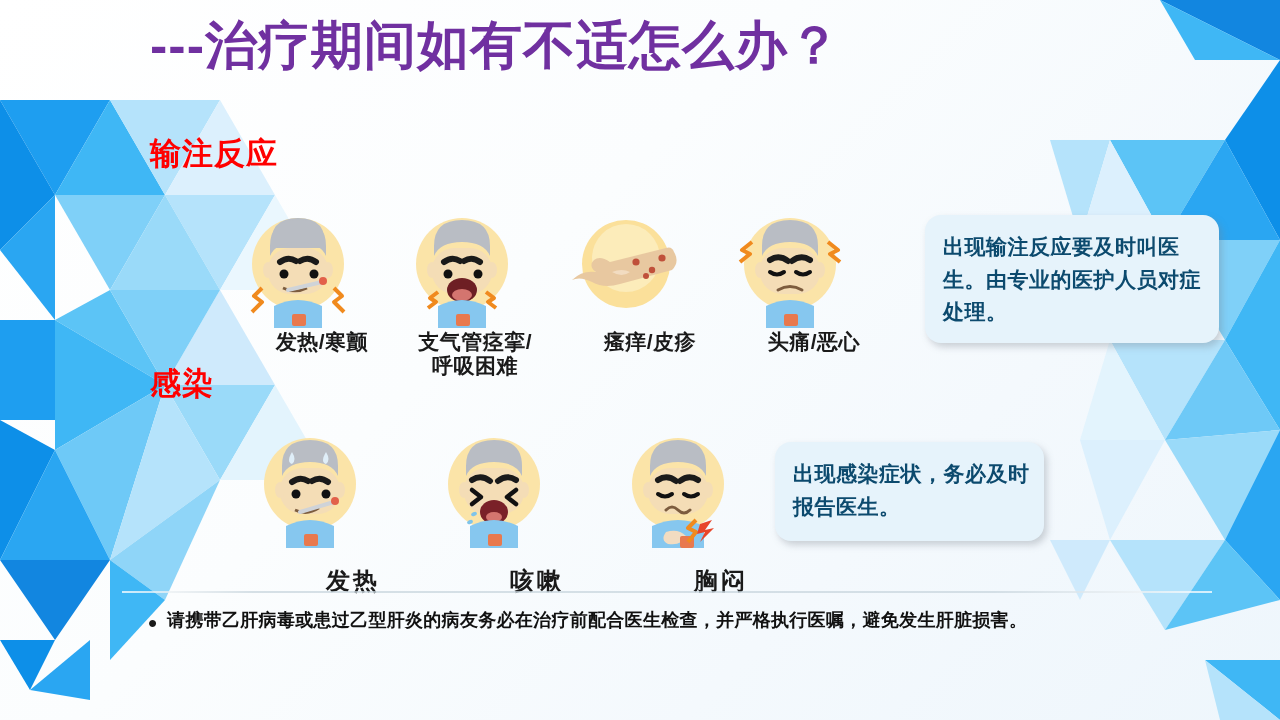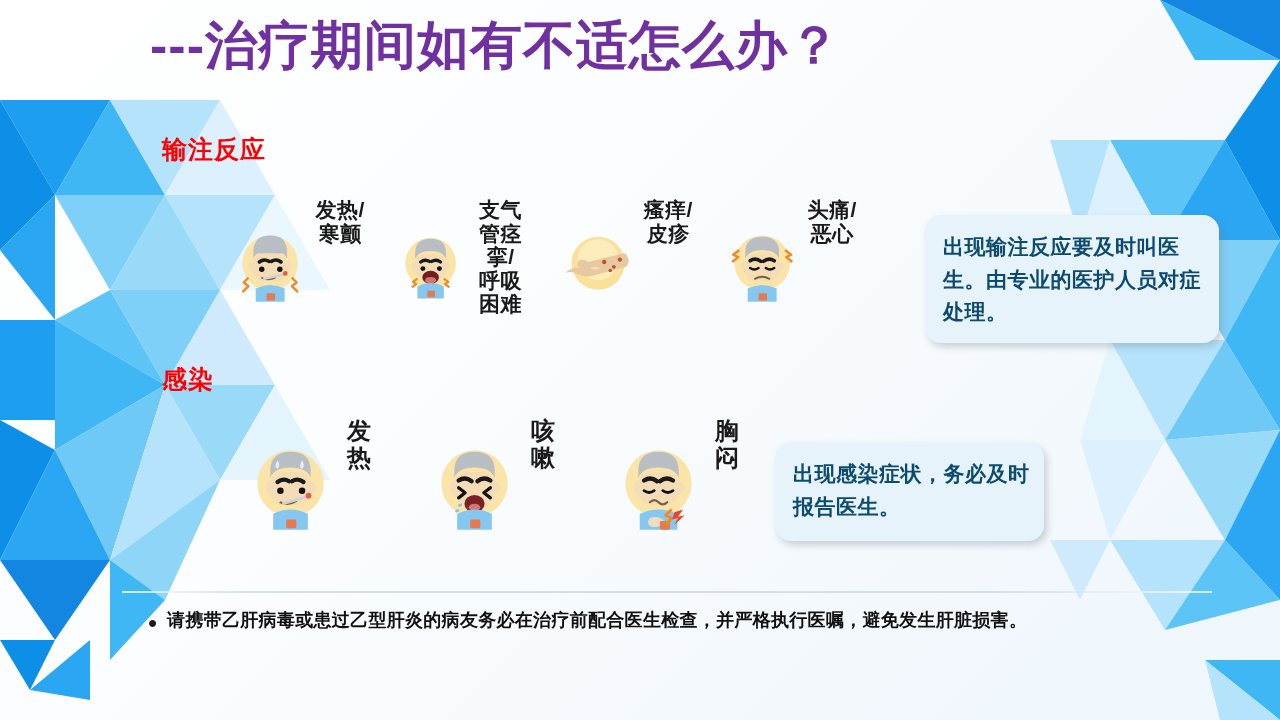--- a/index.html
+++ b/index.html
@@ -19,40 +19,39 @@
 
   
   .title{
     position:absolute;left:150px;top:18px;width:860px;
     font-size:52px;font-weight:bold;color:#7030a0;
     letter-spacing:1px;line-height:1.05;white-space:nowrap;
   }
 
   
   .sec-label{
-    position:absolute;font-size:25px;font-weight:bold;color:#ff0000;
+    position:absolute;font-size:31px;font-weight:bold;color:#ff0000;
     letter-spacing:1px;
-    margin-left:12px;
   }
   .sec-label.infusion{left:150px;top:133px;}
   .sec-label.infection{left:150px;top:363px;}
 
   
   .row{position:absolute;display:flex;align-items:flex-start;}
   .row1{left:228px;top:196px;gap:24px;}
   .row2{left:240px;top:416px;gap:44px;}
 
-  .item{display:flex;flex-direction:row;align-items:flex-start;width:140px;}
+  .item{display:flex;flex-direction:column;align-items:flex-end;width:140px;}
   .item .art{width:140px;height:132px;position:relative;}
   .item .art svg{display:block;width:100%;height:100%;}
   .item .cap{
     margin-top:2px;text-align:center;font-size:21px;font-weight:bold;
     color:#1a1a1a;line-height:1.12;letter-spacing:0.5px;white-space:pre-line;
   }
-  .row2 .item .cap{font-size:24px;margin-top:2px;letter-spacing:3px;}
+  .row2 .item .cap{font-size:24px;margin-top:20px;letter-spacing:3px;}
 
   
   .callout{
     position:absolute;background:#e6f3fb;border-radius:16px;
     box-shadow:3px 4px 7px rgba(120,130,140,.35);
     color:#0c4a6e;font-weight:bold;letter-spacing:.5px;
   }
   .callout .txt{white-space:pre-line;}
   .callout.one{left:925px;top:215px;width:262px;padding:16px 14px 14px 18px;
                font-size:21px;line-height:1.55;}

